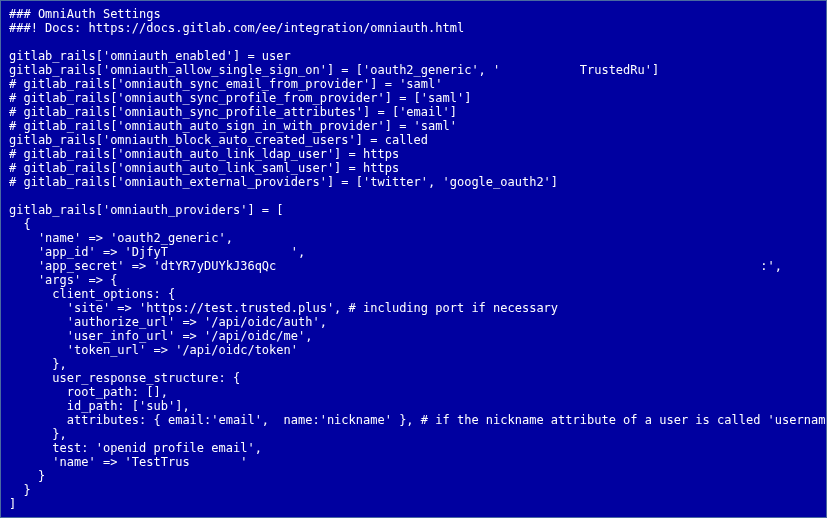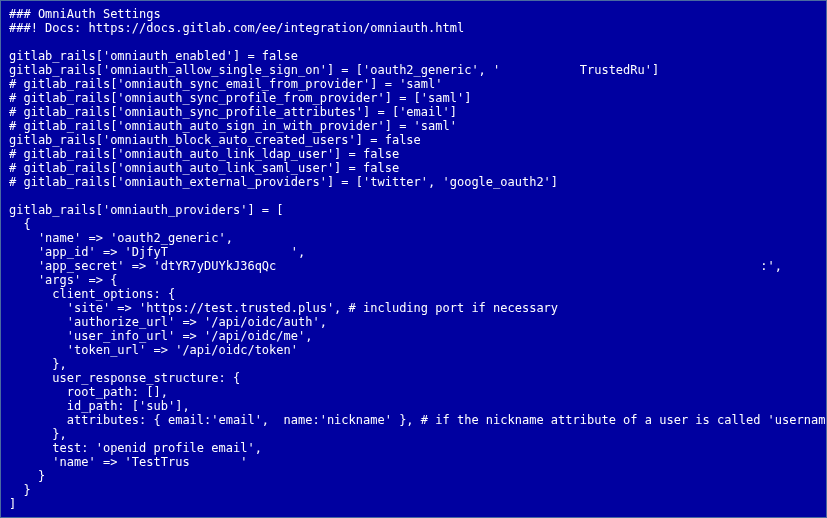--- a/index.html
+++ b/index.html
@@ -23,29 +23,29 @@
     white-space: pre;
     overflow: hidden;
   }
 </style>
 </head>
 <body>
 
 <div class="terminal"><span>### OmniAuth Settings</span>
 <span>###! Docs: https://docs.gitlab.com/ee/integration/omniauth.html</span>
 <span></span>
-<span>gitlab_rails['omniauth_enabled'] = false</span>
+<span>gitlab_rails['omniauth_enabled'] = user</span>
 <span>gitlab_rails['omniauth_allow_single_sign_on'] = ['oauth2_generic', '           TrustedRu']</span>
 <span># gitlab_rails['omniauth_sync_email_from_provider'] = 'saml'</span>
 <span># gitlab_rails['omniauth_sync_profile_from_provider'] = ['saml']</span>
 <span># gitlab_rails['omniauth_sync_profile_attributes'] = ['email']</span>
 <span># gitlab_rails['omniauth_auto_sign_in_with_provider'] = 'saml'</span>
-<span>gitlab_rails['omniauth_block_auto_created_users'] = false</span>
-<span># gitlab_rails['omniauth_auto_link_ldap_user'] = false</span>
-<span># gitlab_rails['omniauth_auto_link_saml_user'] = false</span>
+<span>gitlab_rails['omniauth_block_auto_created_users'] = called</span>
+<span># gitlab_rails['omniauth_auto_link_ldap_user'] = https</span>
+<span># gitlab_rails['omniauth_auto_link_saml_user'] = https</span>
 <span># gitlab_rails['omniauth_external_providers'] = ['twitter', 'google_oauth2']</span>
 <span></span>
 <span>gitlab_rails['omniauth_providers'] = [</span>
 <span>  {</span>
 <span>    'name' =&gt; 'oauth2_generic',</span>
 <span>    'app_id' =&gt; 'DjfyT                 ',</span>
 <span>    'app_secret' =&gt; 'dtYR7yDUYkJ36qQc                                                                   :',</span>
 <span>    'args' =&gt; {</span>
 <span>      client_options: {</span>
 <span>        'site' =&gt; 'https://test.trusted.plus', # including port if necessary</span>

